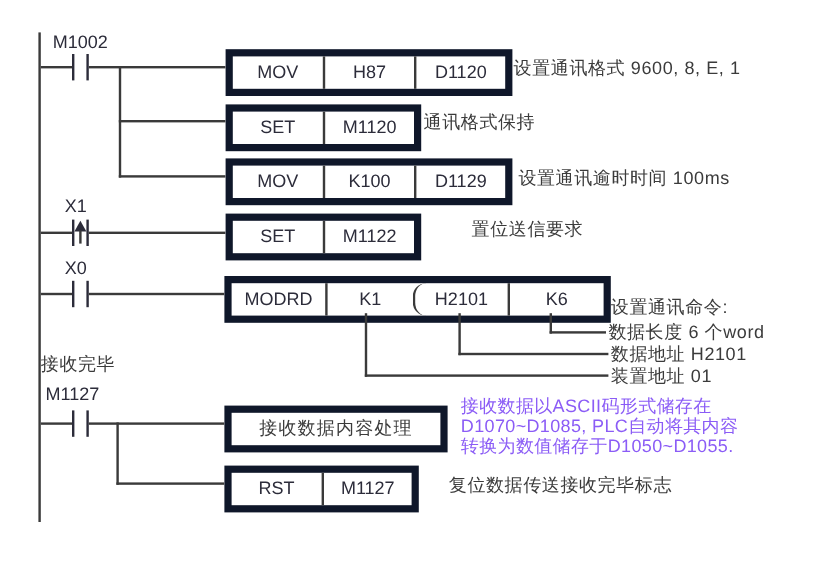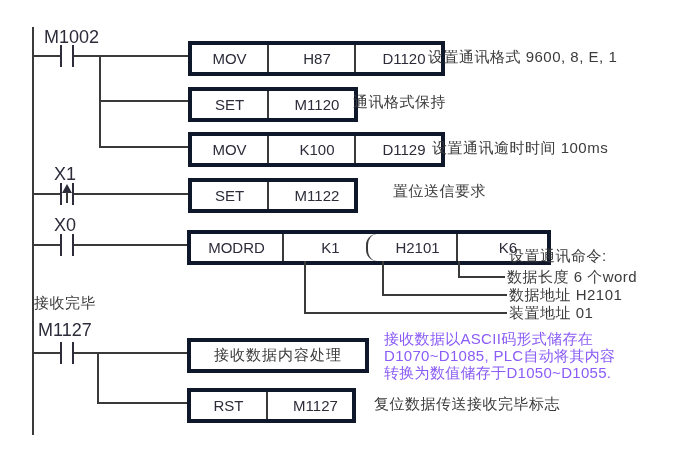--- a/index.html
+++ b/index.html
@@ -1,25 +1,25 @@
 <!DOCTYPE html>
 <html><head>
 <meta charset="utf-8">
 <style>
   html,body{margin:0;padding:0;background:#fff;}
   #canvas{
     position:relative;width:691px;height:474px;background:#ffffff;overflow:hidden;
     font-family:"Liberation Sans","DejaVu Sans",sans-serif;
   }
   .ln{position:absolute;background:#3a3a3a;}
-  .lbl{position:absolute;font-size:18px;color:#2c2c3a;white-space:nowrap;}
+  .lbl{position:absolute;font-size:15px;color:#2c2c3a;white-space:nowrap;}
   .cmt{position:absolute;font-size:15px;color:#3b3b3b;letter-spacing:0.5px;white-space:nowrap;}
-  .ibox{position:absolute;display:flex;align-items:stretch;height:27px;border:4px solid #0f172a;background:#fff;}
+  .ibox{position:absolute;display:flex;align-items:stretch;height:27px;border:6px solid #0f172a;background:#fff;}
   .cell{display:flex;align-items:center;justify-content:center;font-size:15px;color:#2c2c3a;white-space:nowrap;}
-  .cell + .cell{border-left:2px solid #3a3a3a;padding-left:11px;}
+  .cell + .cell{border-left:2px solid #3a3a3a;}
   .bar{position:absolute;width:2px;height:22px;background:#2c2c3a;}
   .tri{position:absolute;width:0;height:0;border-left:5px solid transparent;border-right:5px solid transparent;border-bottom:9px solid #2c2c3a;}
   .cmtblock{position:absolute;font-size:15px;color:#8b5cf6;letter-spacing:0.3px;line-height:17px;white-space:nowrap;}
 </style>
 </head>
 <body>
 
 <div id="canvas">
 
   <div class="ln" style="left:32px;top:27px;width:2px;height:408px;"></div>
@@ -68,21 +68,21 @@
   </div>
   <div class="cmt" style="left:355px;top:182px;margin-left:38px;">置位送信要求</div>
 
   <div class="lbl" style="left:54px;top:215px;">X0</div>
   <div class="ln" style="left:34px;top:244px;width:27px;height:2px;"></div>
   <div class="bar" style="left:60px;top:234px;"></div>
   <div class="bar" style="left:72px;top:234px;"></div>
   <div class="ln" style="left:74px;top:244px;width:113px;height:2px;"></div>
 
   <div class="ibox" style="left:187px;top:230px;">
-    <div class="cell" style="width:91px;text-align:center;">MODRD</div>
+    <div class="cell" style="width:78px;text-align:center;">MODRD</div>
     <div class="cell" style="width:71px;">K1</div>
     <div class="cell" style="width:77px;border-radius:11px;">H2101</div>
     <div class="cell" style="width:78px;">K6</div>
   </div>
 
   <div class="ln" style="left:458px;top:261px;width:2px;height:17px;"></div>
   <div class="ln" style="left:458px;top:276px;width:47px;height:2px;"></div>
   <div class="ln" style="left:382px;top:261px;width:2px;height:35px;"></div>
   <div class="ln" style="left:382px;top:294px;width:125px;height:2px;"></div>
   <div class="ln" style="left:304px;top:261px;width:2px;height:53px;"></div>

